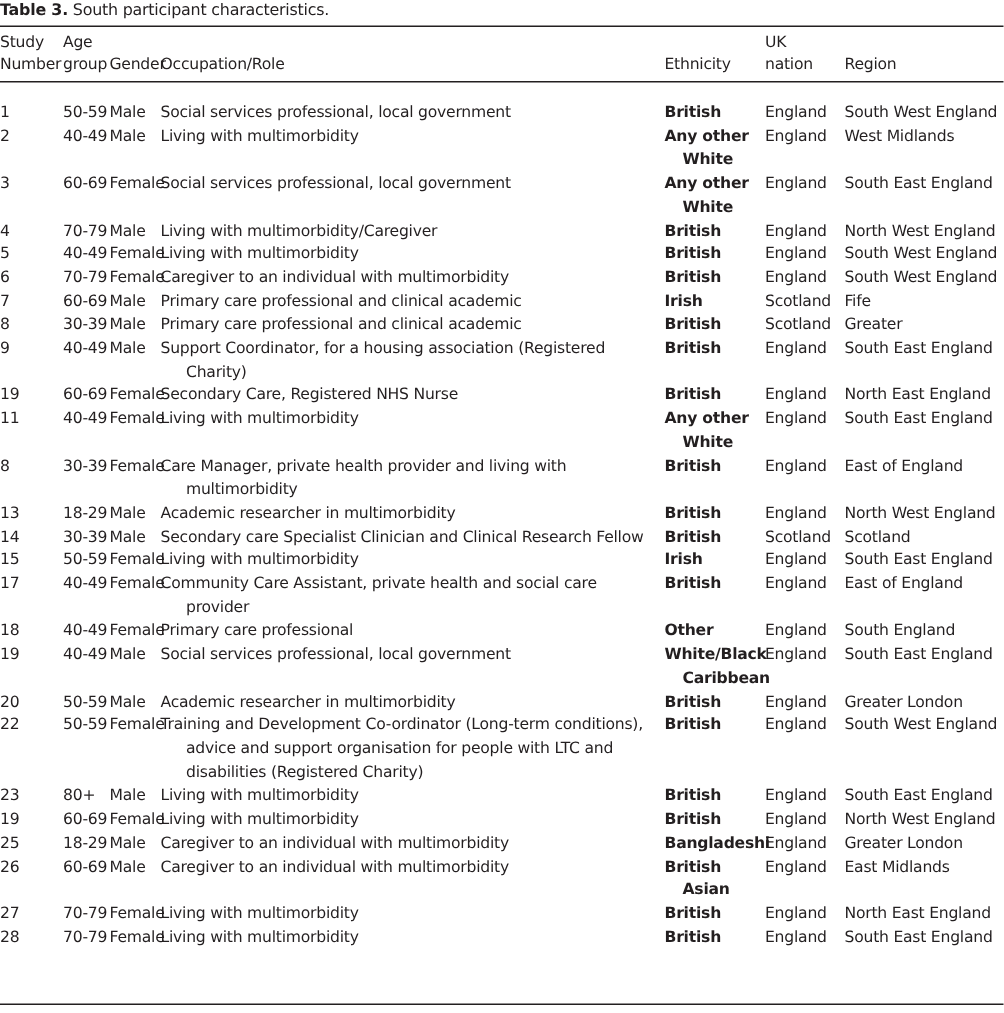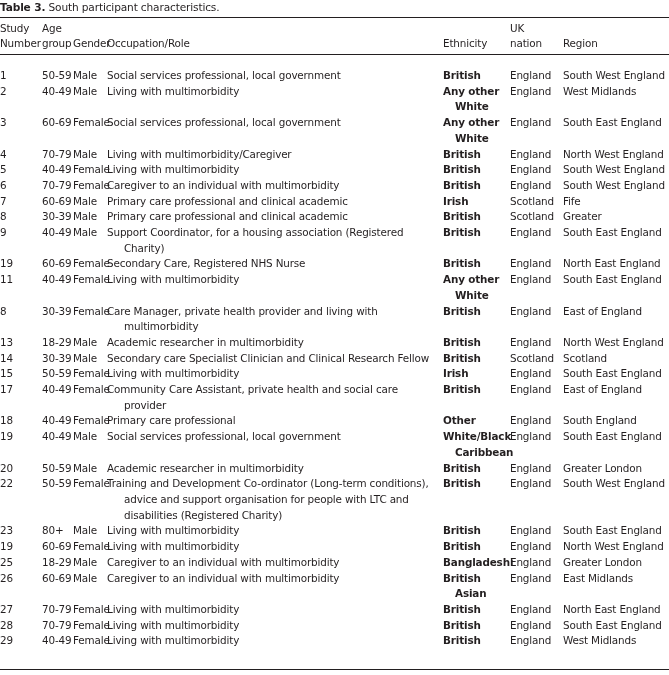--- a/index.html
+++ b/index.html
@@ -427,27 +427,14 @@
         <td><span>Female</span></td>
         <td class="wrap occ">
           <span class="occ-text">Living with multimorbidity</span>
         </td>
         <td class="eth">
           <span class="eth-text">British</span>
         </td>
         <td><span>England</span></td>
         <td><span>South East England</span></td>
       </tr>
-      <tr>
-        <td><span>29</span></td>
-        <td><span>40-49</span></td>
-        <td><span>Female</span></td>
-        <td class="wrap occ">
-          <span class="occ-text">Living with multimorbidity</span>
-        </td>
-        <td class="eth">
-          <span class="eth-text">British</span>
-        </td>
-        <td><span>England</span></td>
-        <td><span>West Midlands</span></td>
-      </tr>
     </tbody>
 </table>
 
 </body></html>

